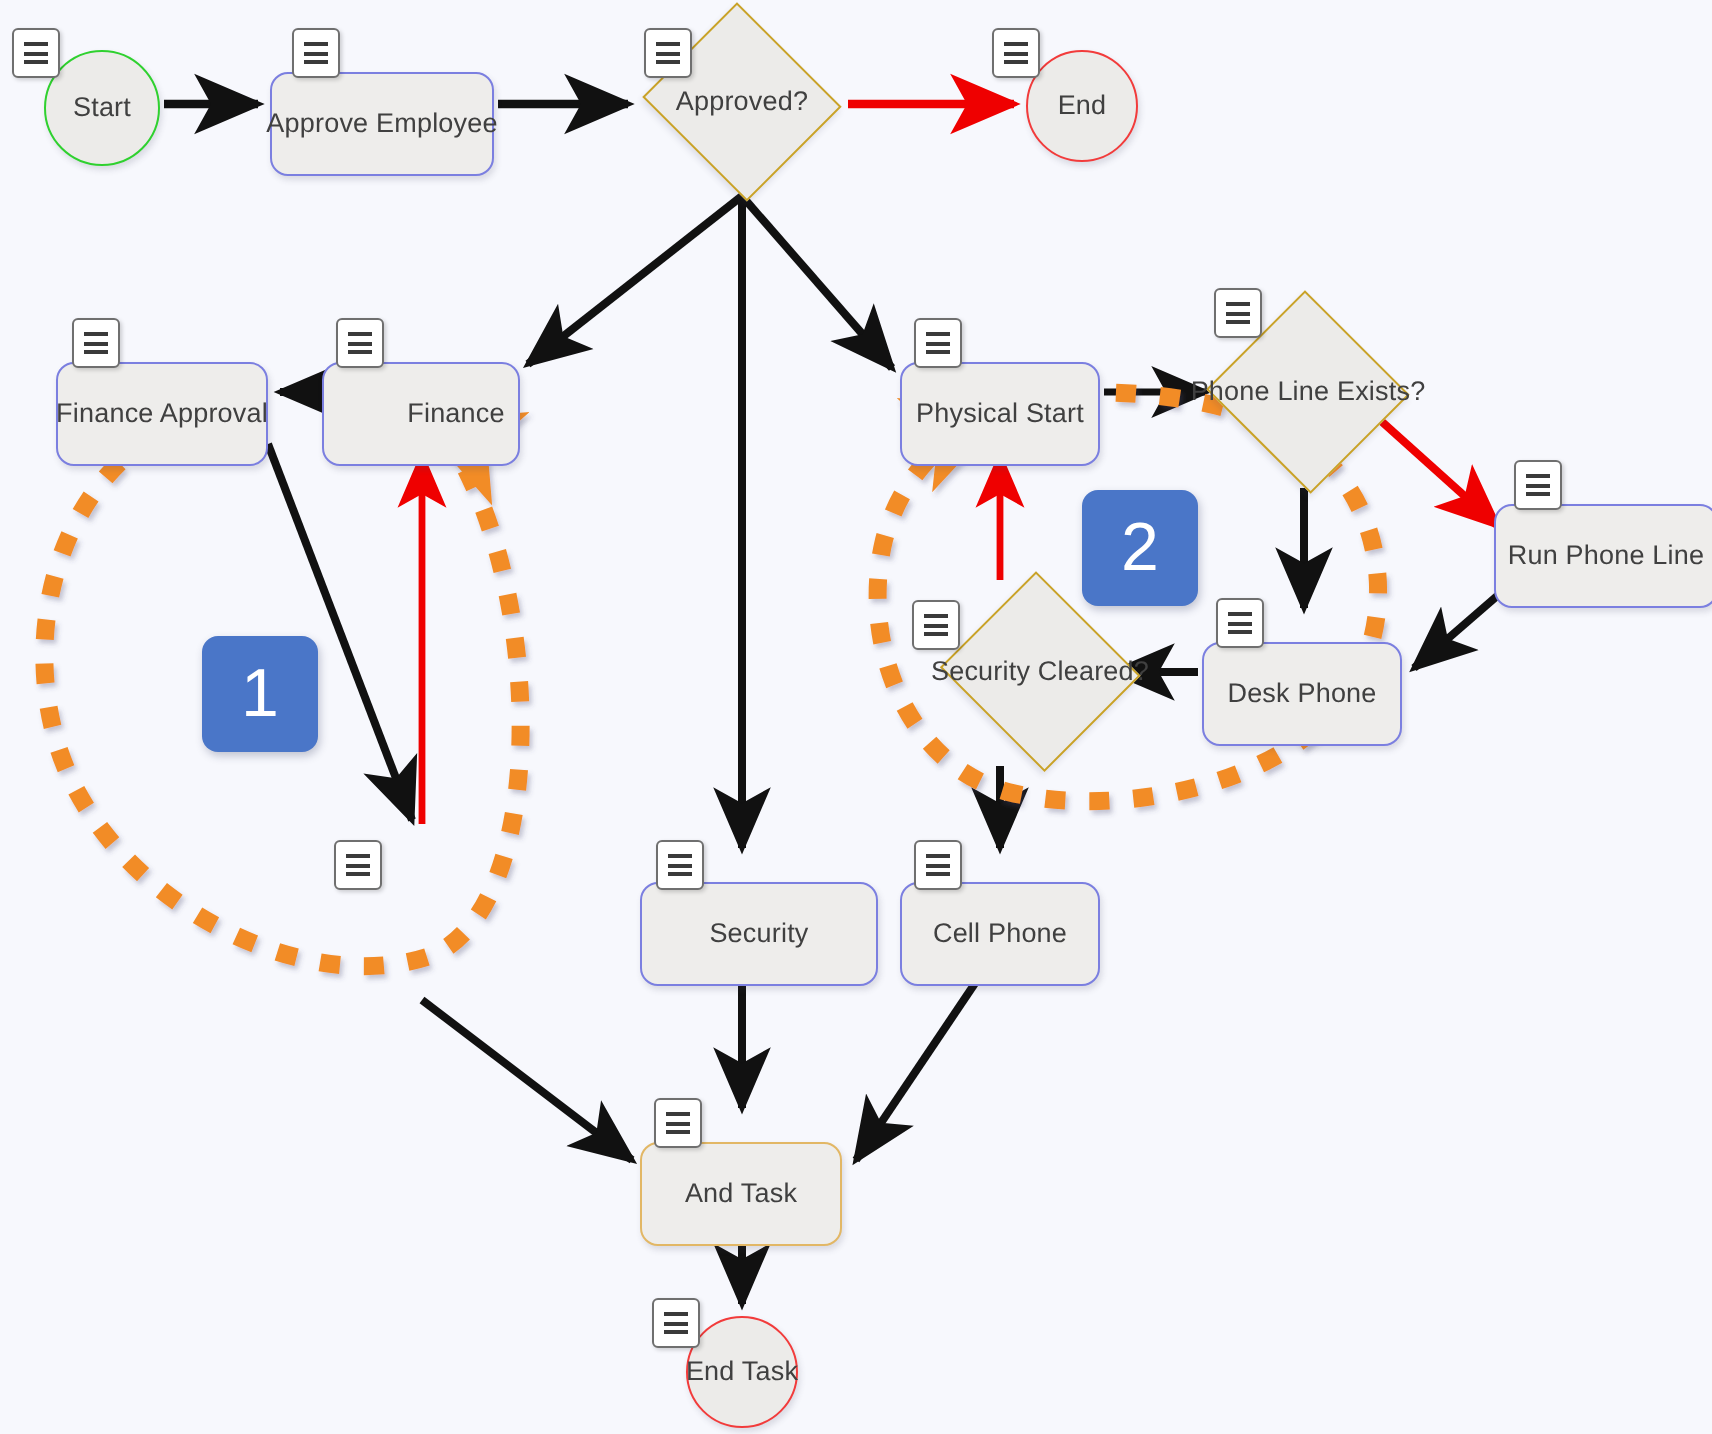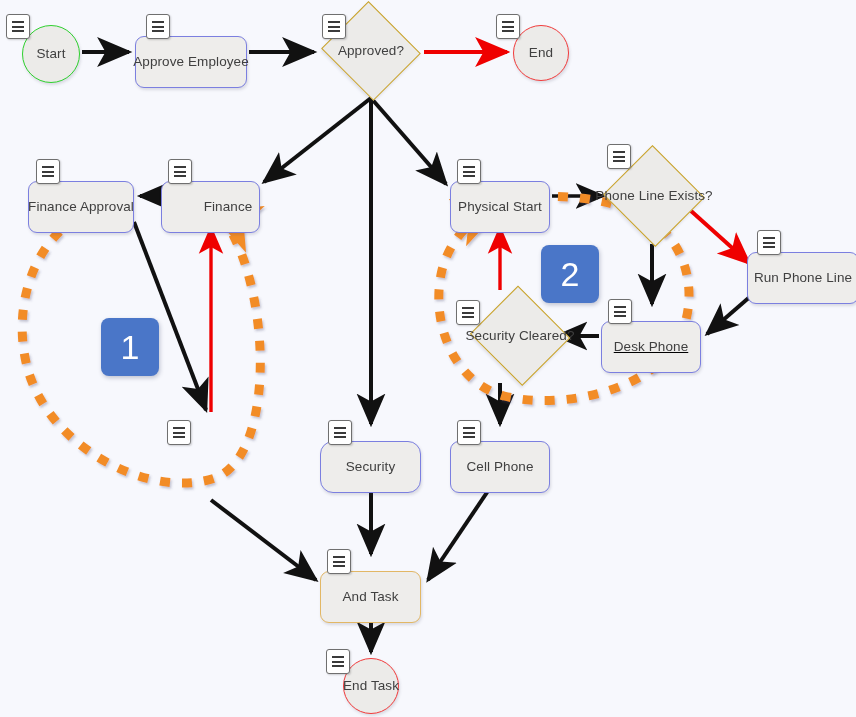--- a/index.html
+++ b/index.html
@@ -167,26 +167,26 @@
 
   <div class="node task" style="left:747px;top:241px;width:112px;height:52px;">
     <span class="lbl">Run Phone Line</span>
   </div>
 
   <div class="node diamond" style="left:469px;top:289px;width:102px;height:94px;">
     <div class="shape"></div>
     <span class="lbl">Security Cleared?</span>
   </div>
 
-  <div class="node task" style="left:601px;top:310px;width:100px;height:52px;text-decoration:underline;">
+  <div class="node task" style="left:601px;top:310px;width:100px;height:52px;">
     <span class="lbl">Desk Phone</span>
   </div>
 
 
-  <div class="node task" style="left:320px;top:430px;width:101px;height:52px;border-radius:13px;">
+  <div class="node task" style="left:320px;top:430px;width:119px;height:52px;">
     <span class="lbl">Security</span>
   </div>
 
   <div class="node task" style="left:450px;top:430px;width:100px;height:52px;">
     <span class="lbl">Cell Phone</span>
   </div>
 
   <div class="node task gold" style="left:320px;top:560px;width:101px;height:52px;">
     <span class="lbl">And Task</span>
   </div>

